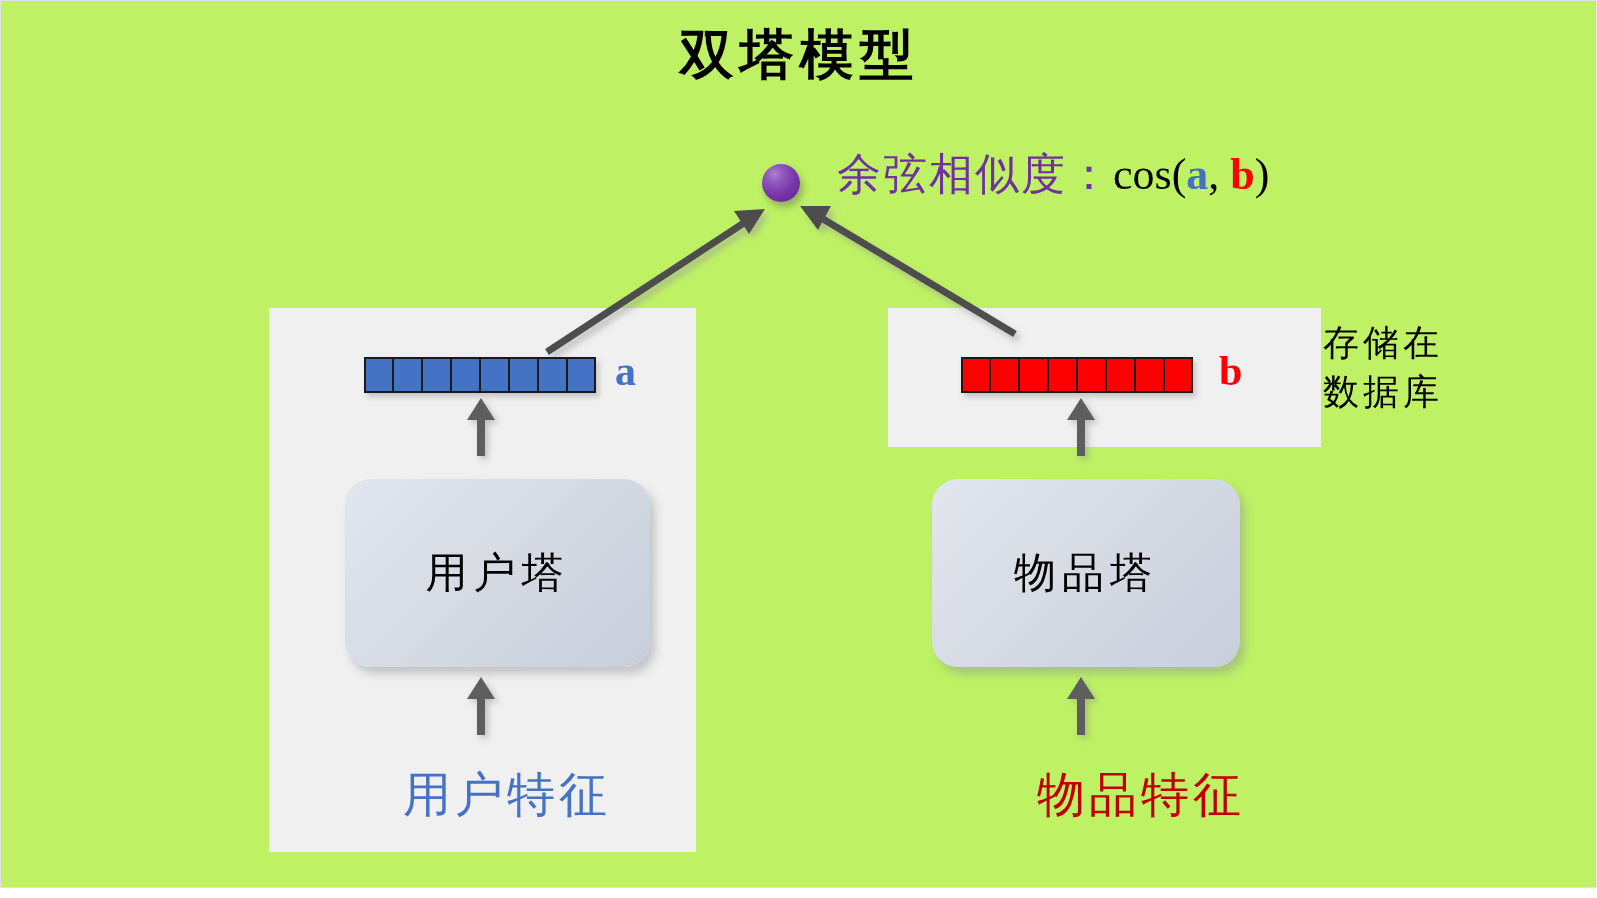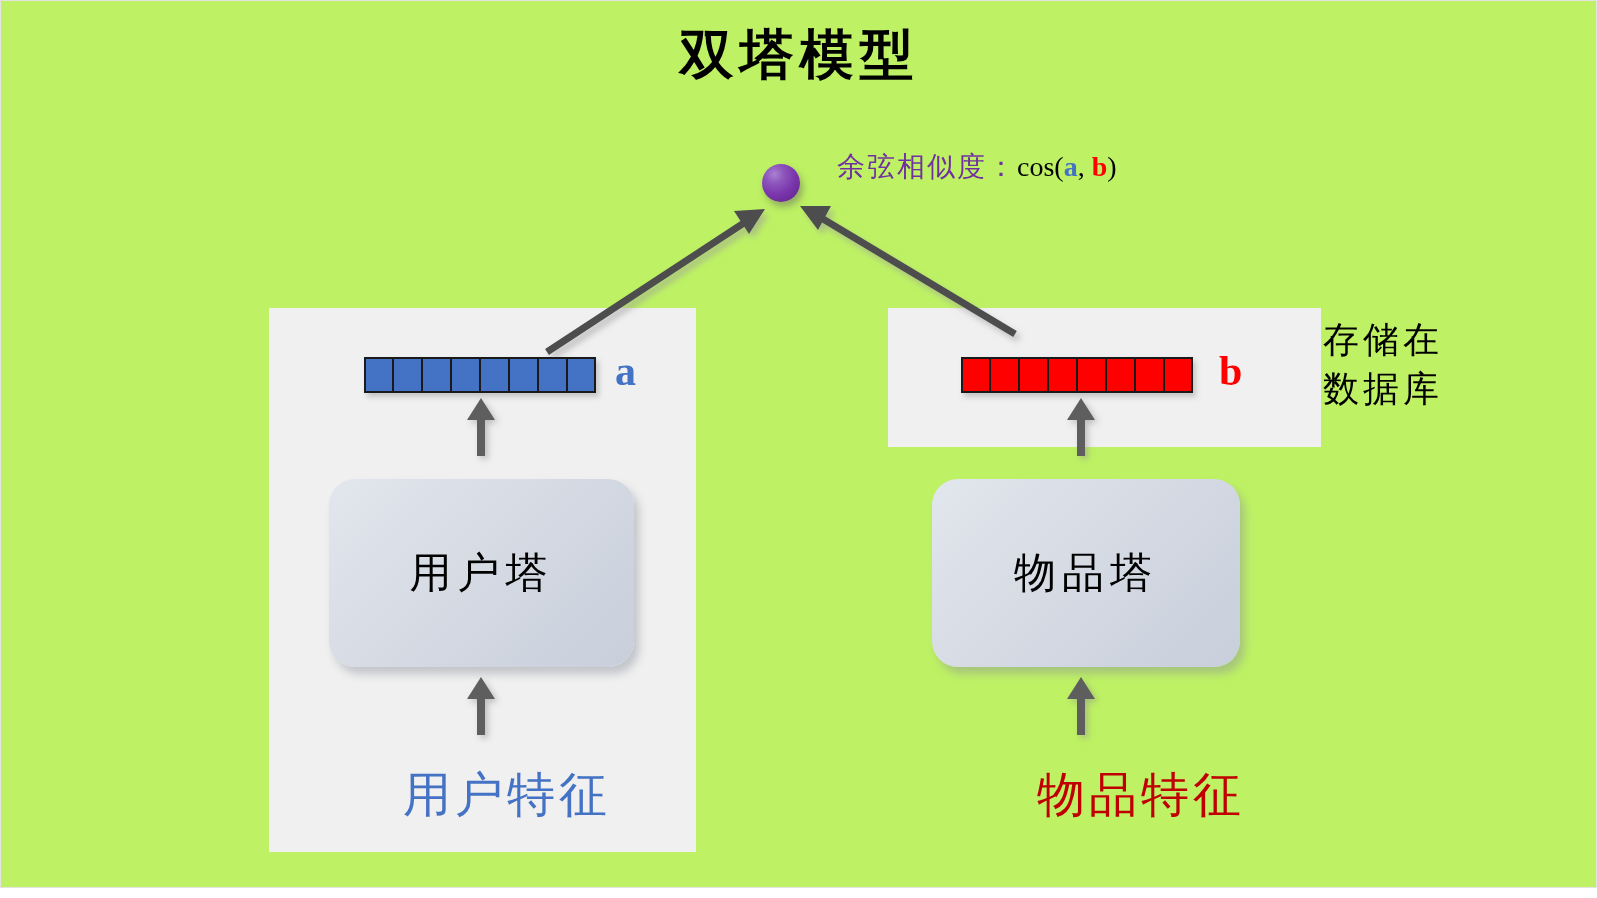--- a/index.html
+++ b/index.html
@@ -50,21 +50,21 @@
     border-radius: 50%;
     background: radial-gradient(circle at 33% 27%, #a981cf 0%, #8e57bd 24%, #7a36ab 55%, #5d2288 100%);
     box-shadow: 3px 5px 7px rgba(90,90,90,0.45);
   }
 
   
   .cos-caption {
     position: absolute;
     left: 836px;
     top: 152px;
-    font-size: 28px;
+    font-size: 44px;
     white-space: nowrap;
     line-height: 1;
   }
   .cos-cn {
     font-family: "Liberation Serif", "DejaVu Serif", serif;
     color: #7030a0;
     letter-spacing: 2px;
   }
   .cos-fn {
     font-family: "Liberation Serif", "DejaVu Serif", serif;
@@ -134,38 +134,38 @@
     background: linear-gradient(135deg, #e2e6ed 0%, #d6dbe4 45%, #c8cfdb 100%);
     box-shadow: 5px 7px 9px rgba(140,145,155,0.45);
     display: flex;
     align-items: center;
     justify-content: center;
     font-family: "Liberation Serif", "DejaVu Serif", serif;
     font-size: 42px;
     color: #000000;
     letter-spacing: 6px;
   }
-  #tower-user { left: 328px; top: 478px;  width: 305px; height: 188px; }
+  #tower-user { left: 344px; top: 478px;  width: 305px; height: 188px; }
   #tower-item { left: 931px; top: 478px;  width: 308px; height: 188px; text-align: right; }
 
   
   .feature-label {
     position: absolute;
     font-family: "Liberation Serif", "DejaVu Serif", serif;
     font-size: 48px;
     letter-spacing: 4px;
     white-space: nowrap;
   }
   #feature-user { left: 402px;  top: 762px; color: #4472c4; }
   #feature-item { left: 1008px; top: 762px; color: #c00000; margin-left: 28px; }
 
   
   .side-note {
     position: absolute;
-    font-family: Liberation Mono, monospace;
+    font-family: Liberation Sans, sans-serif;
     font-size: 36px;
     color: #000000;
     line-height: 1.35;
     letter-spacing: 4px;
     white-space: nowrap;
   }
   #note-online  { left: 162px;  top: 520px; }
   #note-storage { left: 1322px; top: 318px; }
 </style>
 </head>

